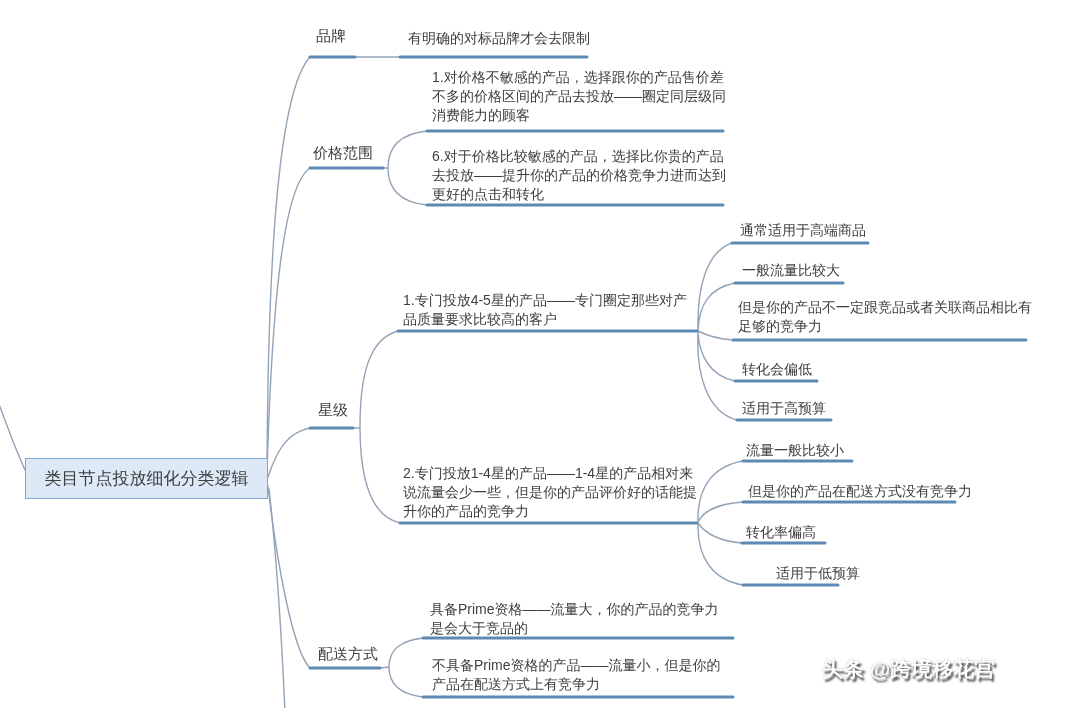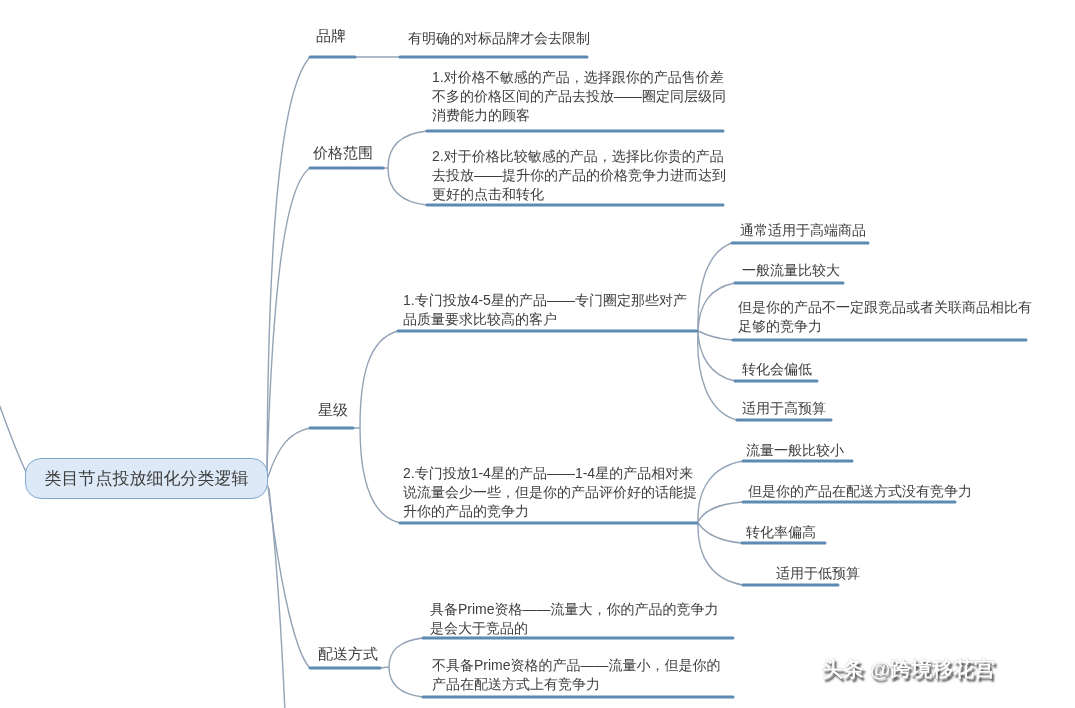--- a/index.html
+++ b/index.html
@@ -11,21 +11,21 @@
   .canvas svg{position:absolute;left:0;top:0;}
   .u{stroke:var(--underline,#5c8ab2);stroke-width:3;fill:none;stroke-linecap:round;}
   .c{stroke:var(--line,#93a3b6);stroke-width:1.4;fill:none;stroke-linecap:round;}
   .lbl{position:absolute;font-size:15px;white-space:nowrap;line-height:17px;text-align:right;}
   .txt{position:absolute;font-size:14px;line-height:19px;word-break:break-all;}
   .nowrap{white-space:nowrap;}
   .root-box{
     position:absolute;left:25px;top:458px;width:243px;height:41px;
     background:var(--root-fill,#dde9f6);
     border:1.5px solid var(--root-border,#7fa8d2);
-    border-radius:16px;display:flex;align-items:center;justify-content:center;
+    border-radius:0;display:flex;align-items:center;justify-content:center;
     font-size:17px;box-sizing:border-box;white-space:nowrap;
   }
   .watermark{
     position:absolute;left:822px;top:655px;font-size:21px;font-weight:bold;
     color:var(--watermark,#ffffff);white-space:nowrap;
     text-shadow:2px 3px 2px rgba(70,70,70,0.9), 0 0 1px #999;
   }
 </style>
 </head>
 <body>
@@ -75,21 +75,21 @@
     <span>类目节点投放细化分类逻辑</span>
   </div>
 
   <div class="lbl" style="left:316px;top:27px">品牌</div>
   <div class="lbl" style="left:313px;top:144px">价格范围</div>
   <div class="lbl" style="left:318px;top:401px">星级</div>
   <div class="lbl" style="left:318px;top:645px">配送方式</div>
 
   <div class="txt nowrap" style="left:408px;top:29px">有明确的对标品牌才会去限制</div>
   <div class="txt" style="left:432px;top:68px;width:300px">1.对价格不敏感的产品，选择跟你的产品售价差不多的价格区间的产品去投放——圈定同层级同消费能力的顾客</div>
-  <div class="txt" style="left:432px;top:147px;width:300px">2.对于价格比较敏感的产品，选择比你贵的产品去投放——提升你的产品的价格竞争力进而达到更好的点击和转化</div>
+  <div class="txt" style="left:432px;top:147px;width:300px">6.对于价格比较敏感的产品，选择比你贵的产品去投放——提升你的产品的价格竞争力进而达到更好的点击和转化</div>
   <div class="txt" style="left:403px;top:291px;width:292px">1.专门投放4-5星的产品——专门圈定那些对产品质量要求比较高的客户</div>
   <div class="txt" style="left:403px;top:464px;width:304px">2.专门投放1-4星的产品——1-4星的产品相对来说流量会少一些，但是你的产品评价好的话能提升你的产品的竞争力</div>
   <div class="txt" style="left:430px;top:600px;width:300px">具备Prime资格——流量大，你的产品的竞争力是会大于竞品的</div>
   <div class="txt" style="left:432px;top:656px;width:300px">不具备Prime资格的产品——流量小，但是你的产品在配送方式上有竞争力</div>
 
   <div class="txt nowrap" style="left:740px;top:221px">通常适用于高端商品</div>
   <div class="txt nowrap" style="left:742px;top:261px">一般流量比较大</div>
   <div class="txt" style="left:738px;top:298px;width:300px">但是你的产品不一定跟竞品或者关联商品相比有足够的竞争力</div>
   <div class="txt nowrap" style="left:742px;top:360px">转化会偏低</div>
   <div class="txt nowrap" style="left:742px;top:399px">适用于高预算</div>

